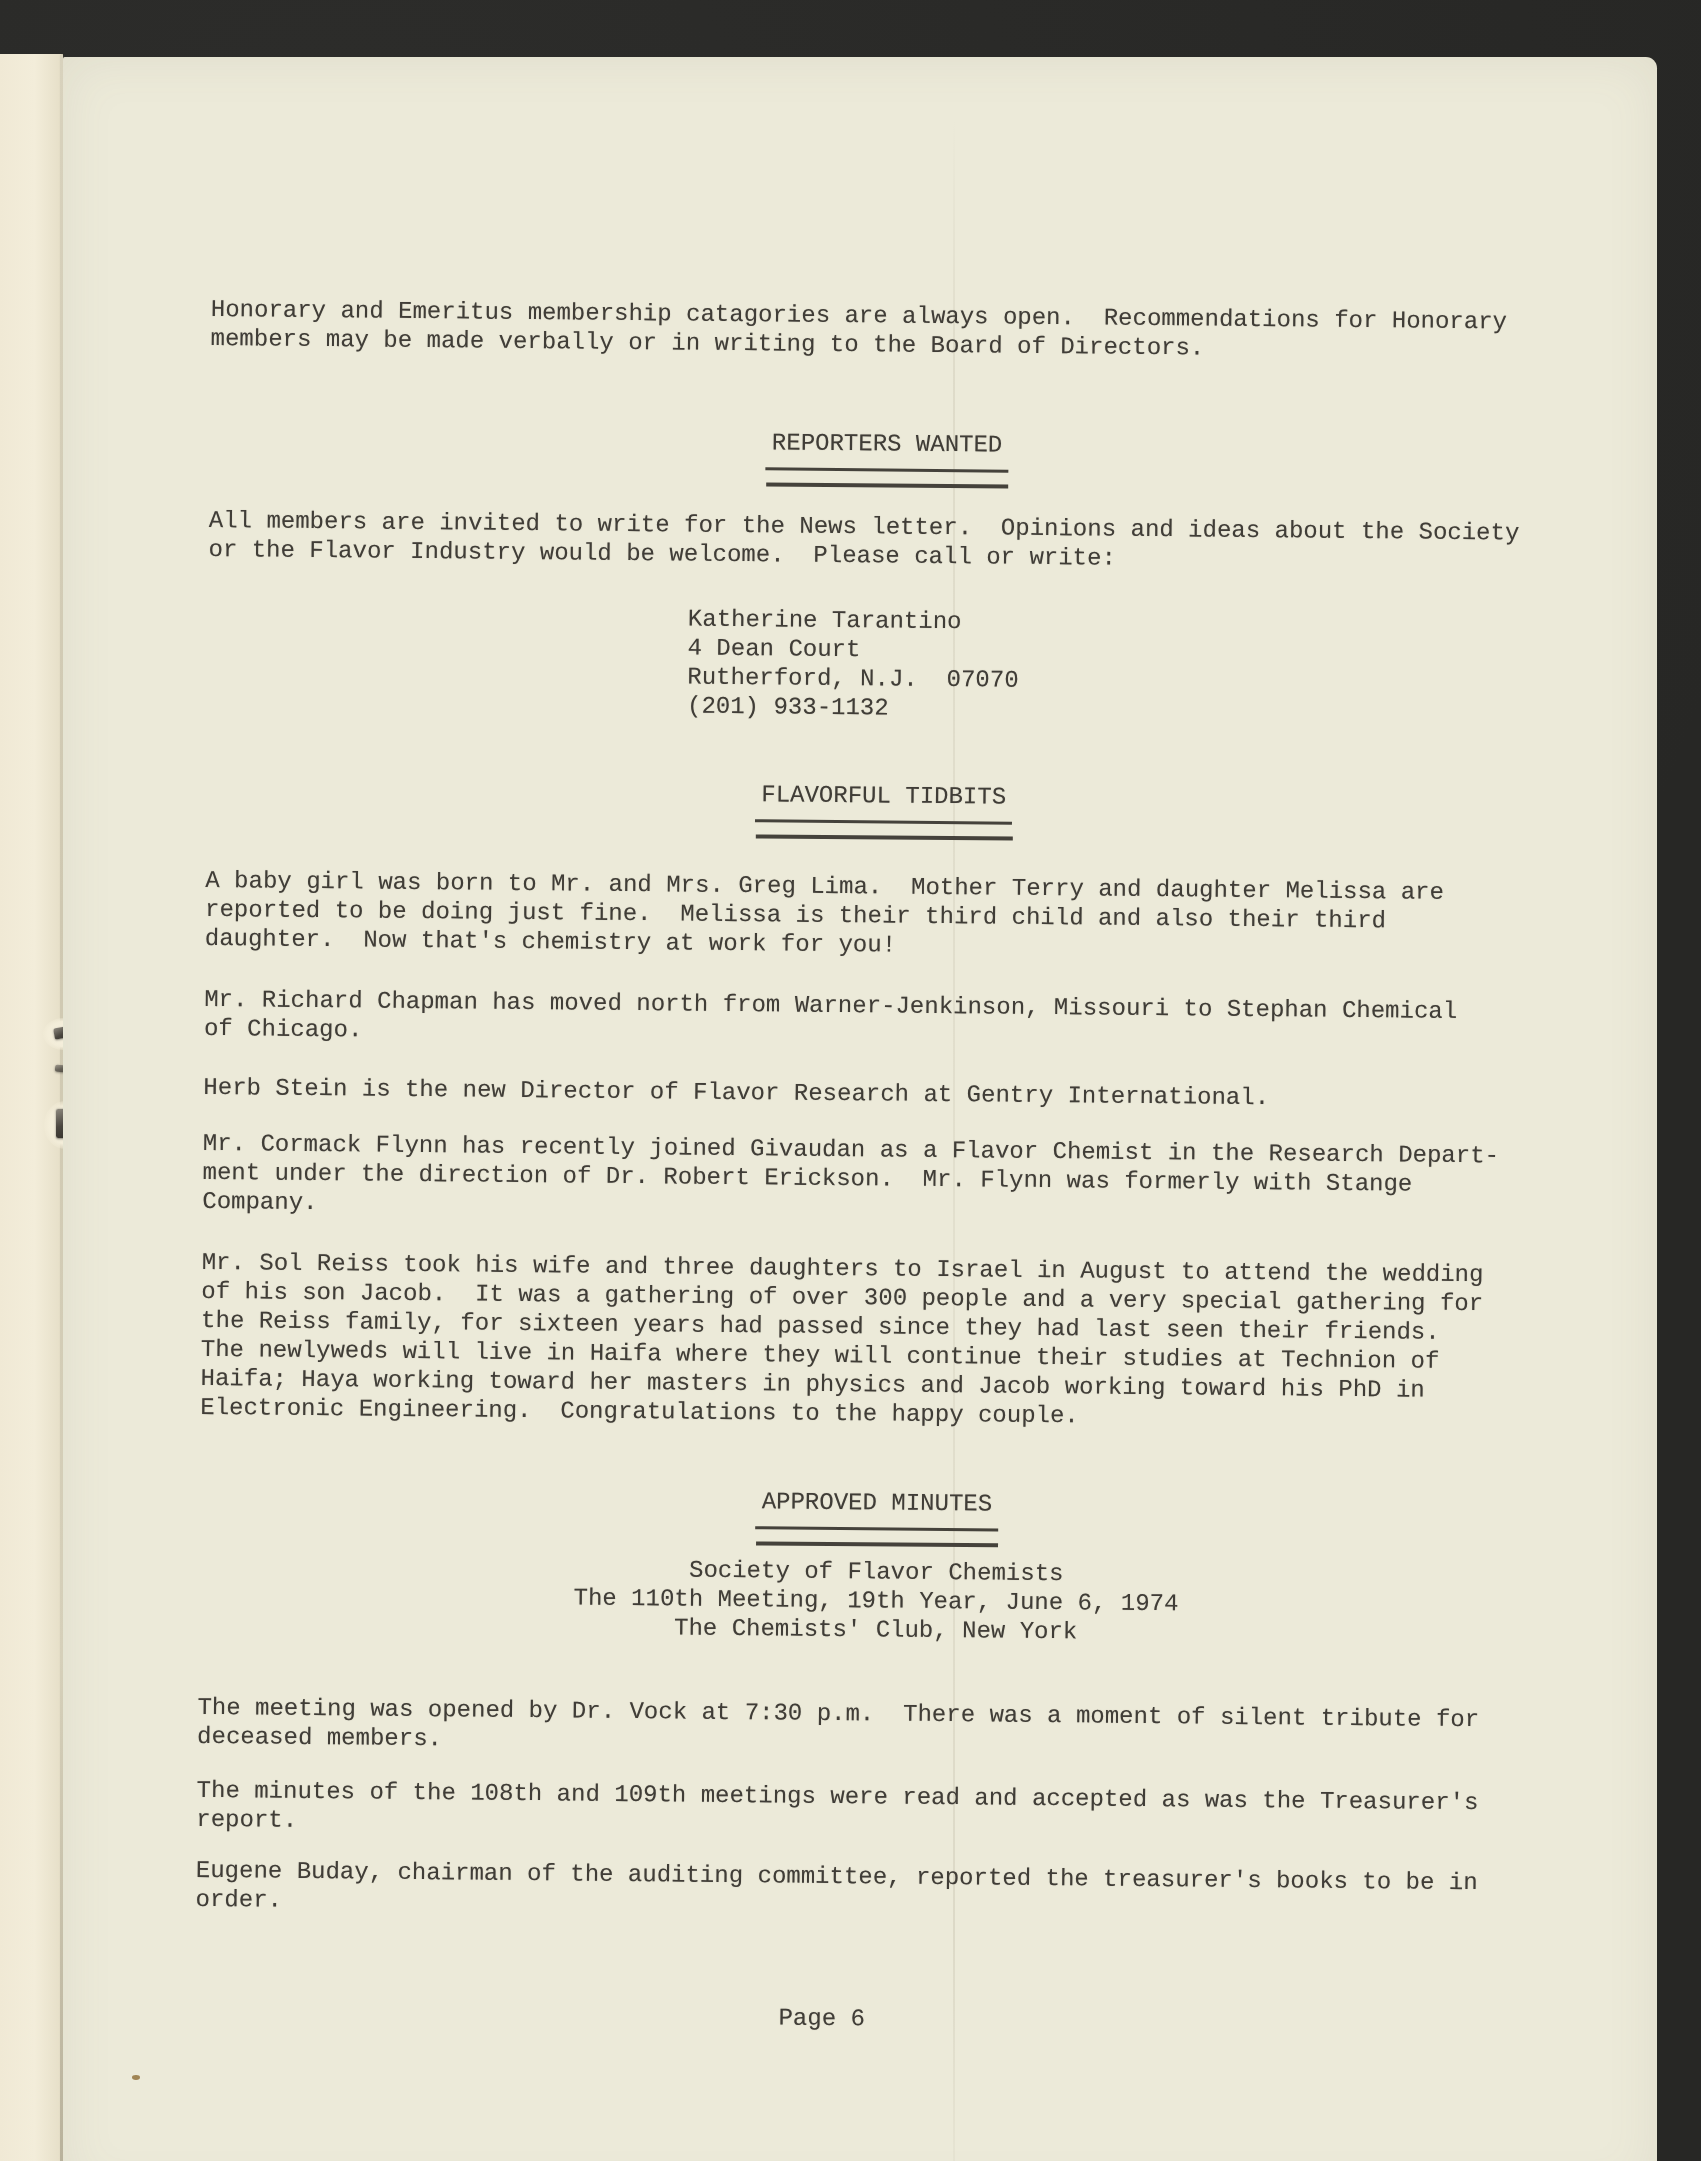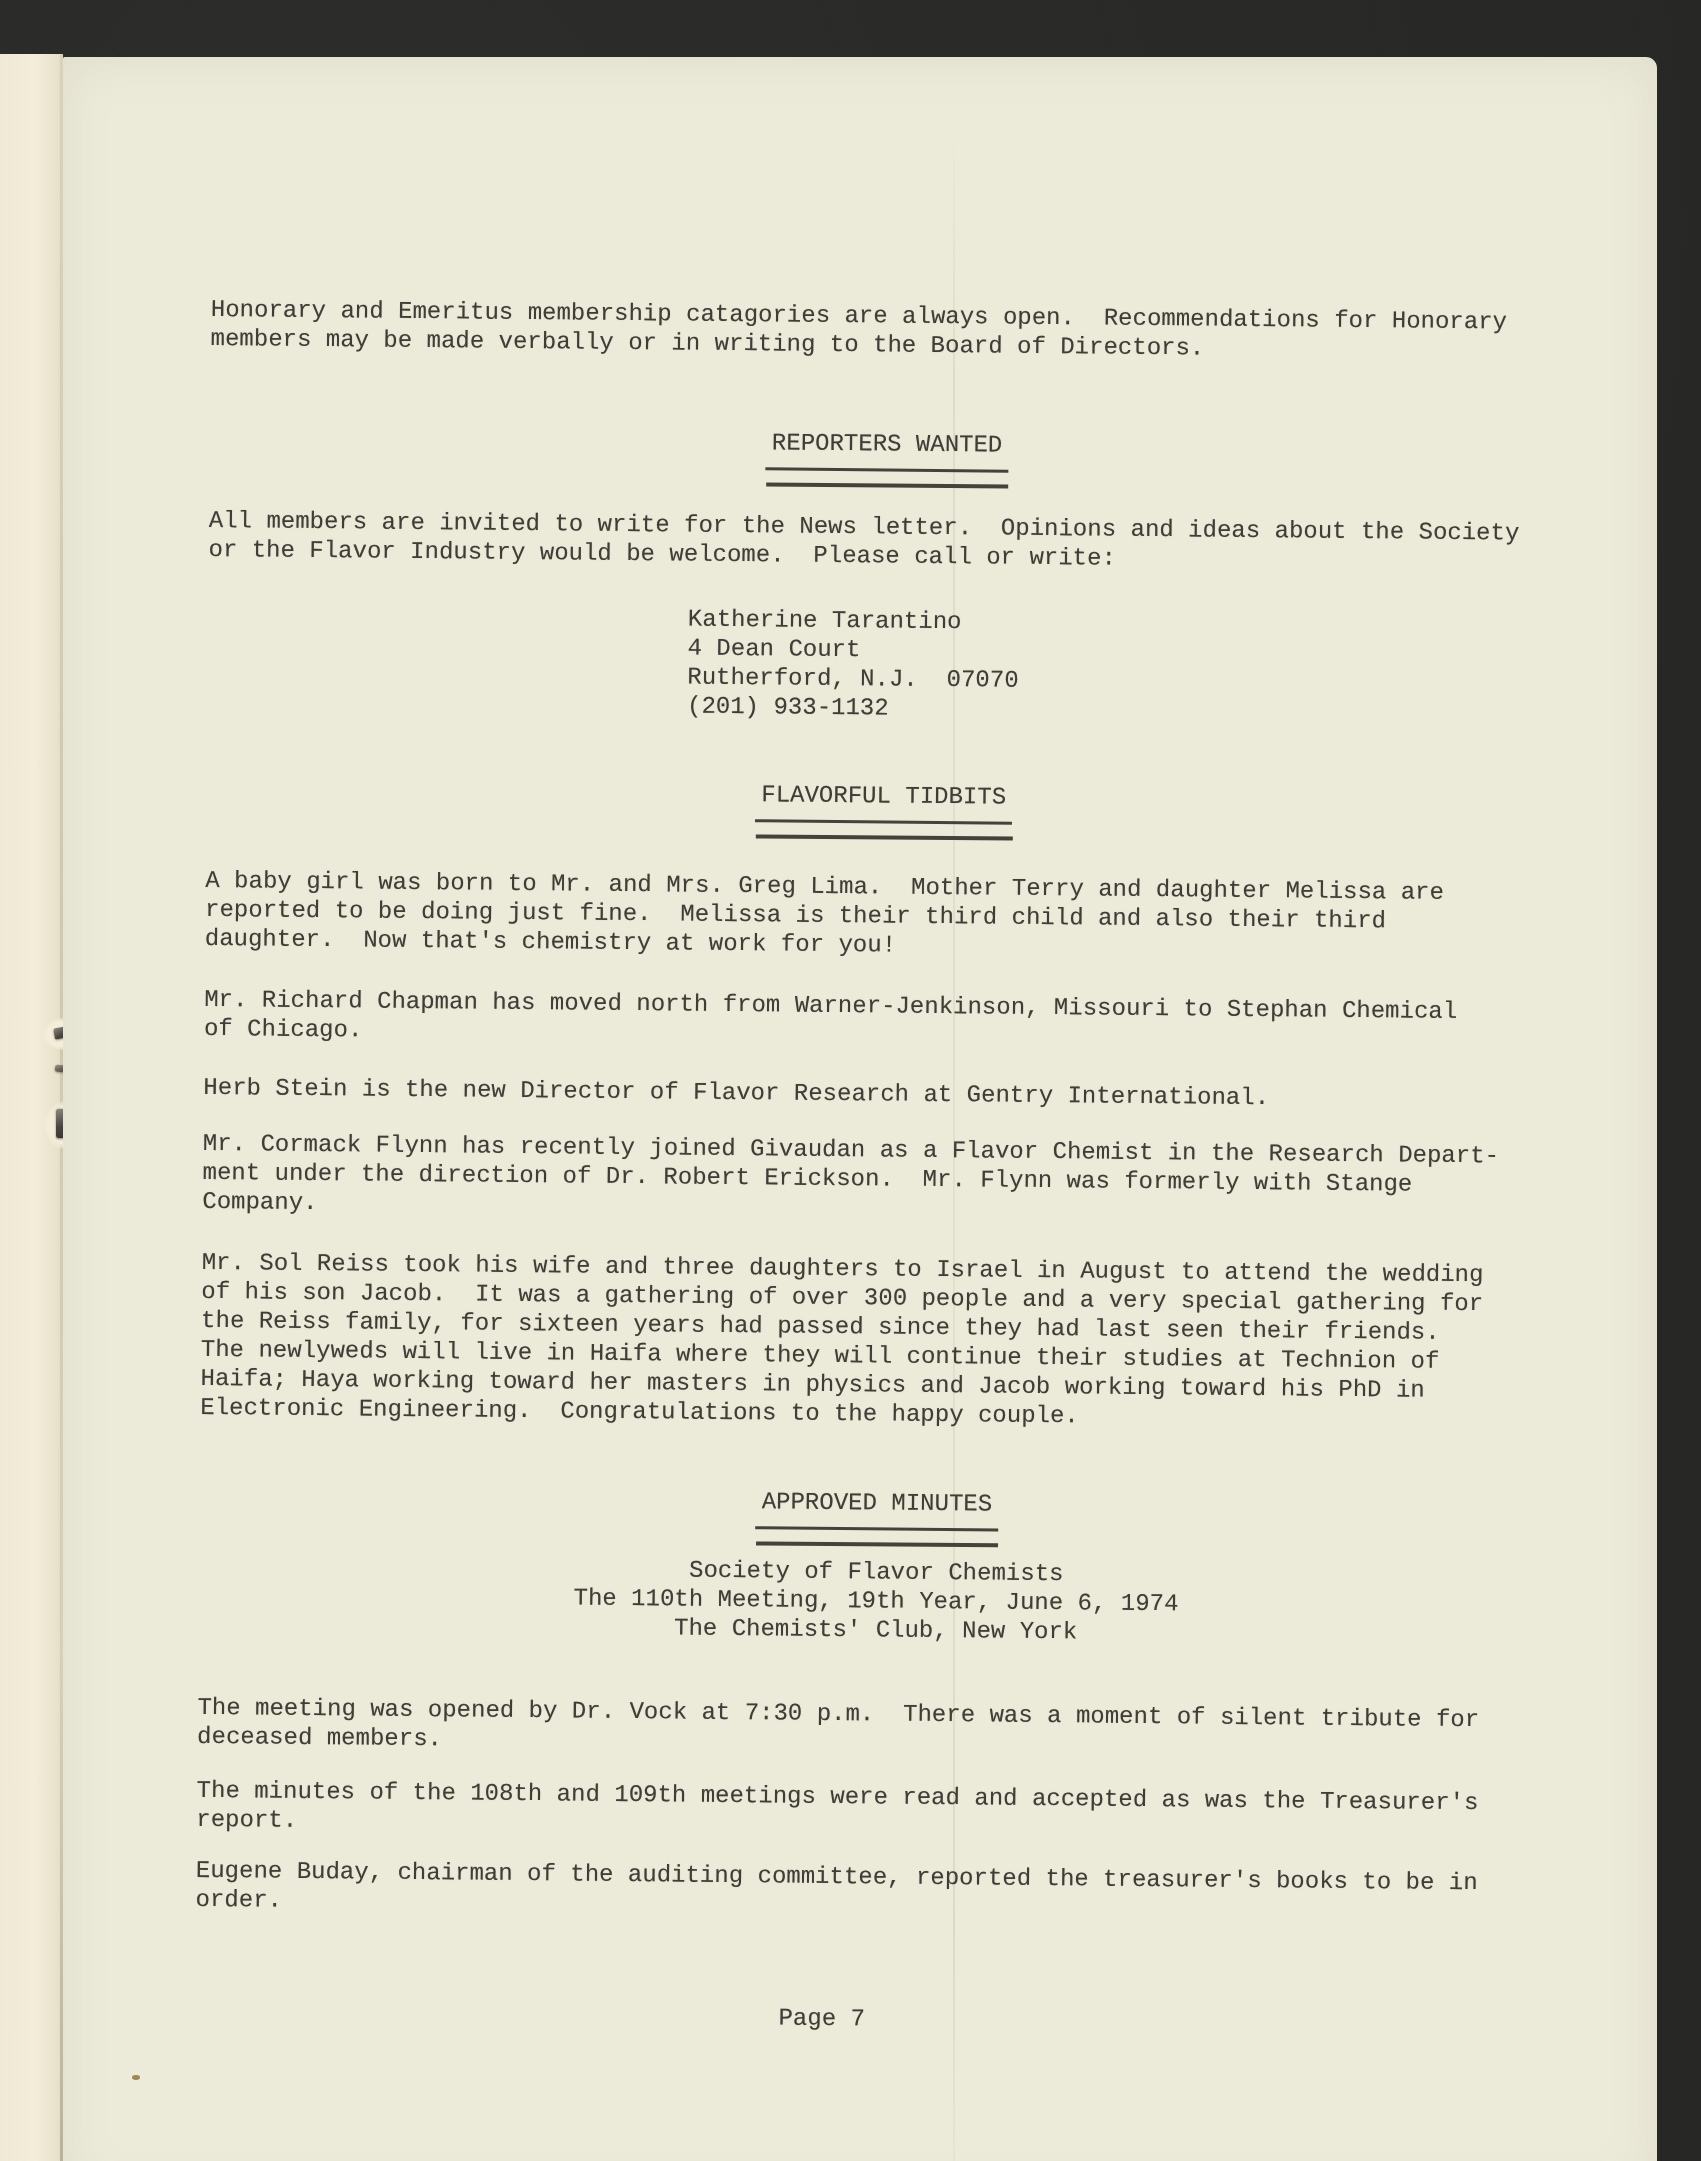--- a/index.html
+++ b/index.html
@@ -212,16 +212,16 @@
 
   <p class="typed-block" style="top:1398px; left:0px;">The meeting was opened by Dr. Vock at 7:30 p.m.  There was a moment of silent tribute for
 deceased members.</p>
 
   <p class="typed-block" style="top:1481px; left:0px;">The minutes of the 108th and 109th meetings were read and accepted as was the Treasurer's
 report.</p>
 
   <p class="typed-block" style="top:1561px; left:0px;">Eugene Buday, chairman of the auditing committee, reported the treasurer's books to be in
 order.</p>
 
-  <p class="typed-block" style="top:1703px; left:584px;">Page 7</p>
+  <p class="typed-block" style="top:1703px; left:584px;">Page 6</p>
 
 </div>
 
 
 </body></html>

